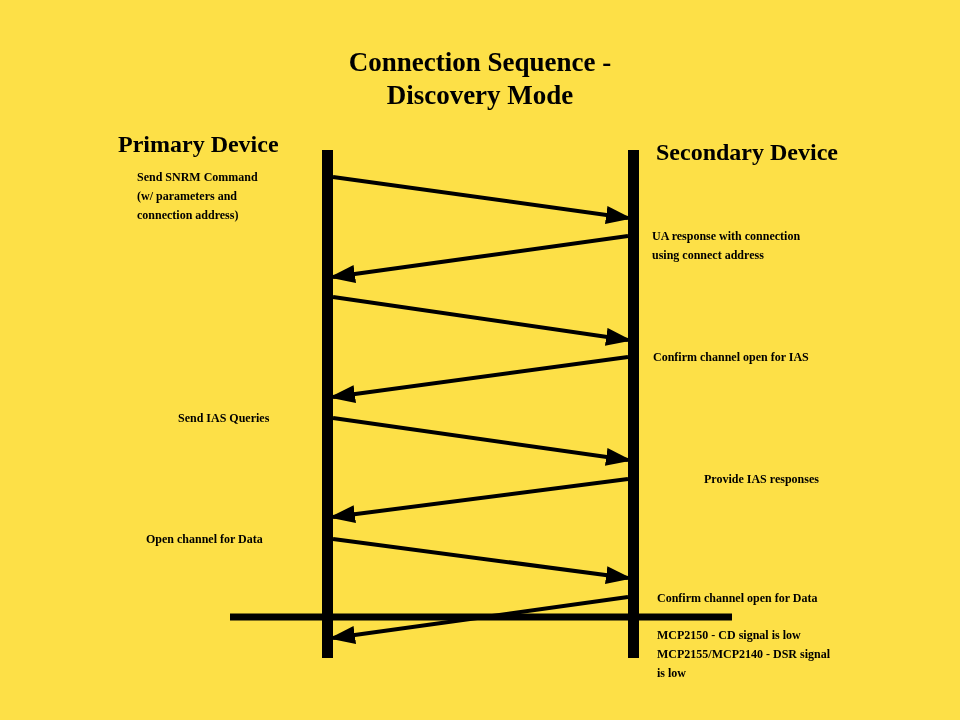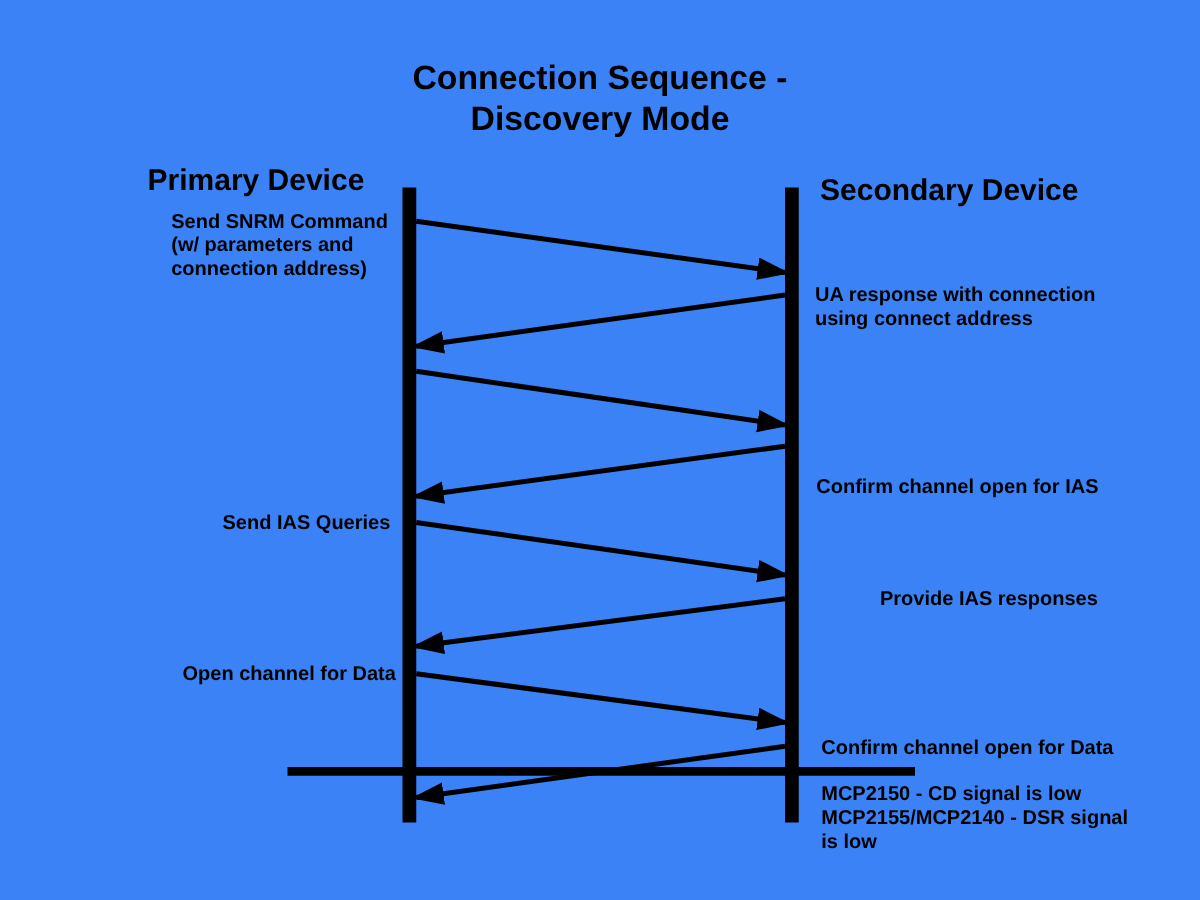--- a/index.html
+++ b/index.html
@@ -4,23 +4,23 @@
 <style>
   html, body {
     margin: 0;
     padding: 0;
     background: #ffffff;
   }
   .stage {
     position: relative;
     width: 960px;
     height: 720px;
-    background: #3b82f6;
+    background: #fde047;
     overflow: hidden;
-    font-family: Liberation Sans, sans-serif;
+    font-family: Liberation Serif, serif;
     color: #000000;
   }
   #diagram-canvas {
     position: absolute;
     left: 0;
     top: 0;
   }
   .slide-title {
     position: absolute;
     left: 0;
@@ -36,29 +36,29 @@
   .device-label {
     position: absolute;
     font-size: 24px;
     font-weight: bold;
     white-space: nowrap;
   }
   .device-label.primary { left: 118px; top: 131px; }
   .device-label.secondary { left: 656px; top: 139px; }
   .msg {
     position: absolute;
-    font-size: 16px;
+    font-size: 12px;
     line-height: 19px;
     font-weight: bold;
     white-space: pre-line;
   }
   .m-send-snrm   { left: 137px; top: 168px; }
   .m-ua-response { left: 652px; top: 227px; }
   .m-open-ias    { left: 154px; top: 288px; }
-  .m-confirm-ias { left: 653px; top: 348px; margin-top: 32px; }
+  .m-confirm-ias { left: 653px; top: 348px; }
   .m-send-ias    { left: 178px; top: 409px; }
   .m-provide-ias { left: 668px; top: 470px; margin-left: 36px; }
   .m-open-data   { left: 146px; top: 530px; }
   .m-confirm-data{ left: 657px; top: 589px; text-align: right; }
   .m-status-note { left: 657px; top: 626px; }
 </style>
 </head>
 <body>
 
 <div class="stage">

